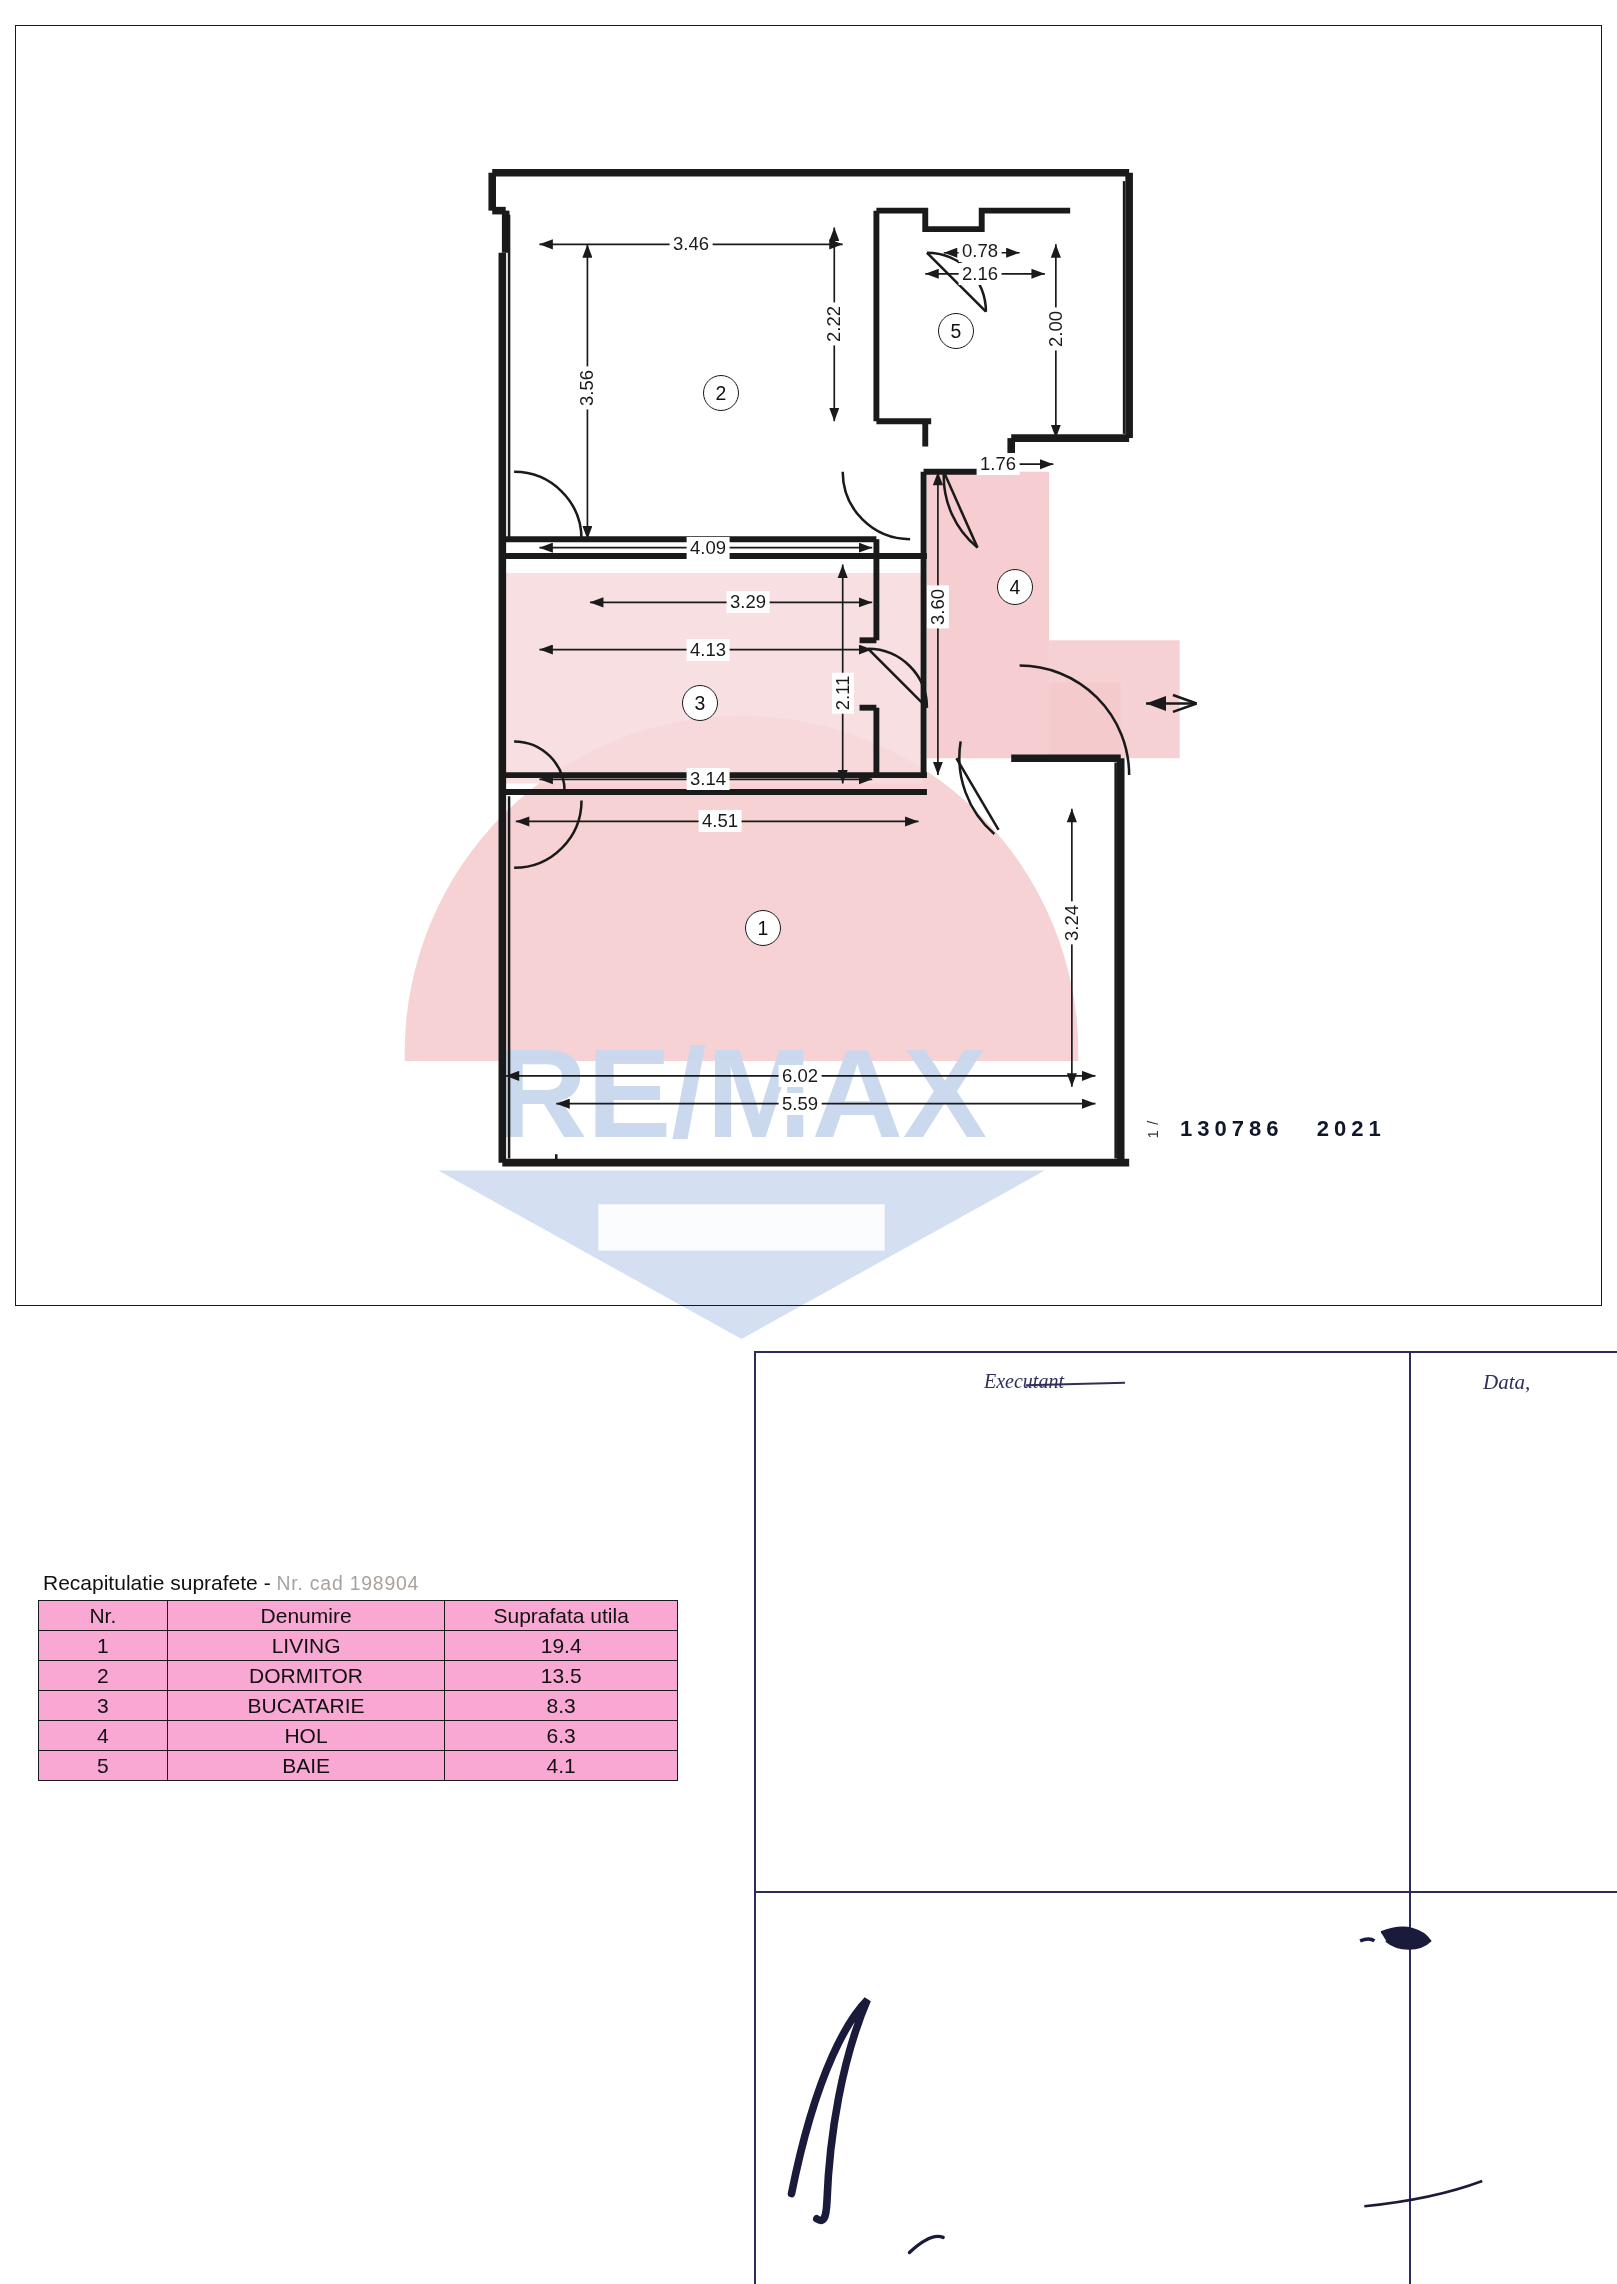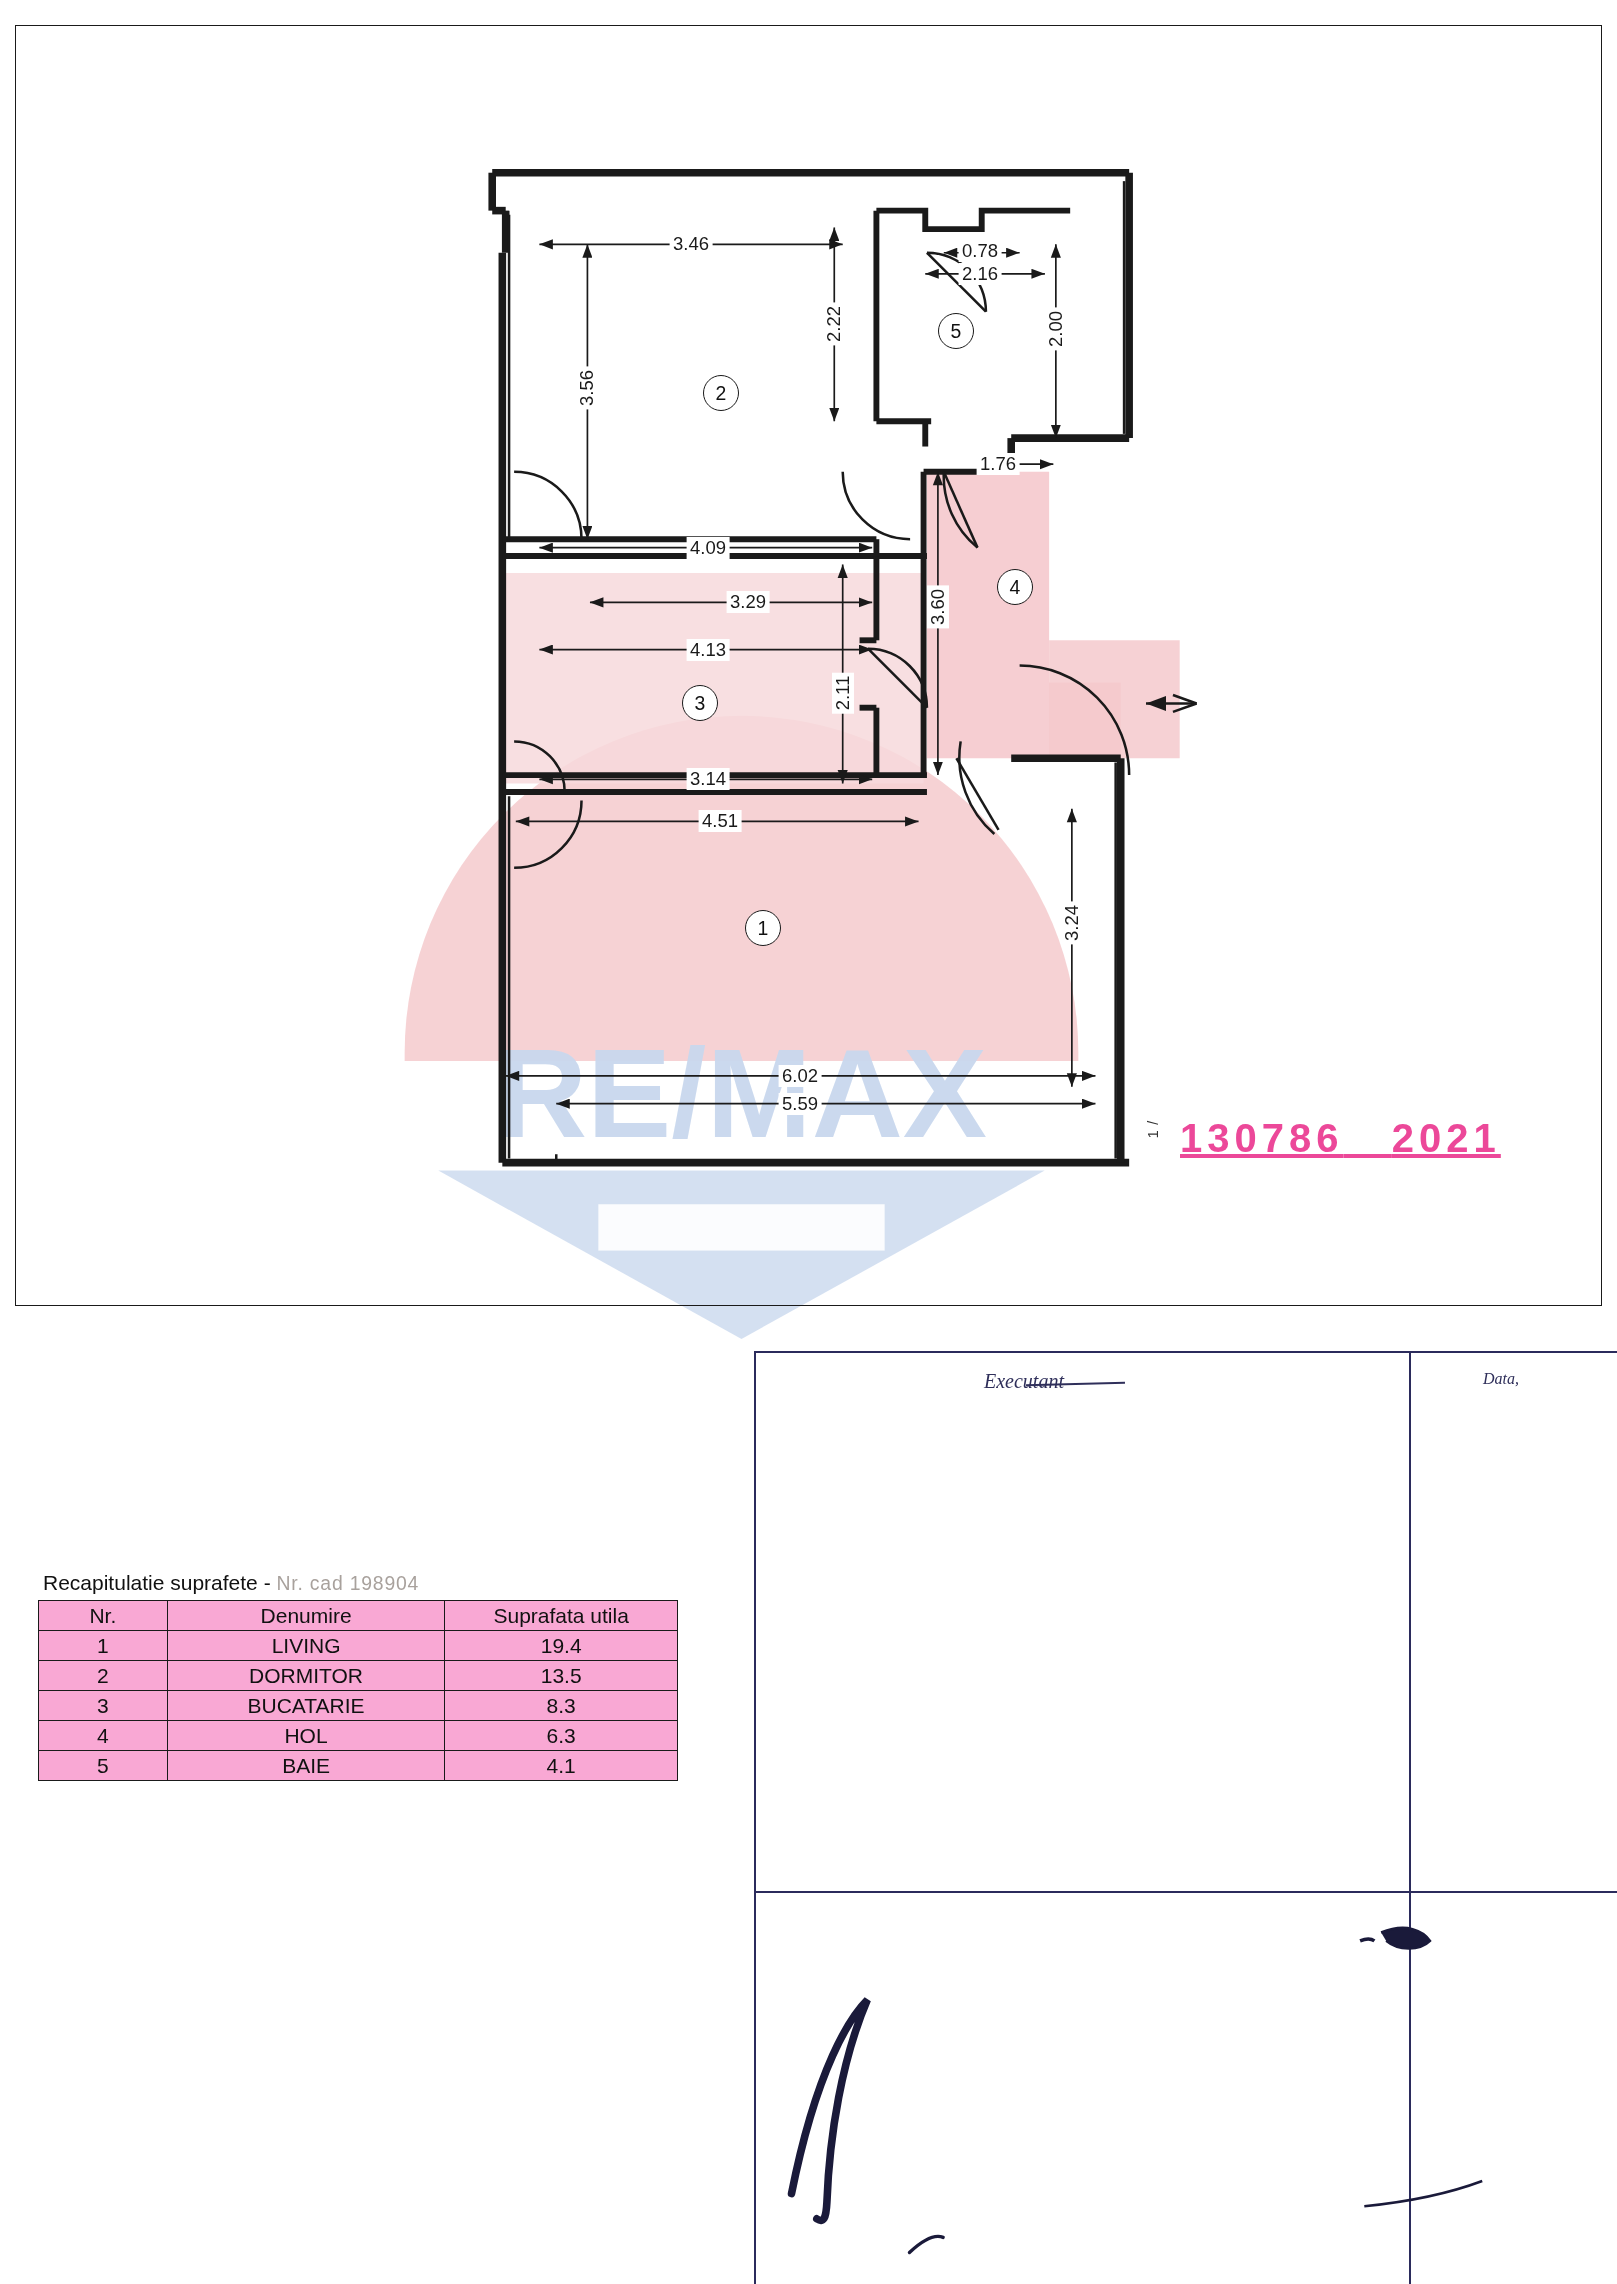--- a/index.html
+++ b/index.html
@@ -8,34 +8,34 @@
   
   #watermark { position:absolute; left:320px; top:699px; width:843px; height:640px; pointer-events:none; }
 
   
   #plan-frame { position:absolute; left:15px; top:25px; width:1587px; height:1281px; border:1.7px solid #1a1a1a; box-sizing:border-box; }
 
   
   #plan-svg { position:absolute; left:0; top:0; width:1618px; height:1348px; }
 
   
-  #stamp { position:absolute; left:1180px; top:1116px; font-family:"Liberation Sans", sans-serif; font-size:40px; letter-spacing:5px; font-weight:700; color:#ec4899;text-decoration:underline; }
+  #stamp { position:absolute; left:1180px; top:1116px; font-family:"Liberation Sans", sans-serif; font-size:22px; letter-spacing:5px; font-weight:700; color:#0f172a; }
   #stamp-tick { position:absolute; left:1144px; top:1121px; font-size:14.3px; color:#333; transform:rotate(-90deg); letter-spacing:0.8px;}
 
   
   #bottom-frame { position:absolute; left:0px; top:1351px; width:1618px; height:933px; }
   #bl-vert { position:absolute; left:754px; top:1351px; width:1.7px; height:933px; background:#2b2b5c; }
   #br-top  { position:absolute; left:754px; top:1351px; width:864px; height:1.7px; background:#2b2b5c; }
   #br-mid  { position:absolute; left:754px; top:1891px; width:864px; height:1.7px; background:#2b2b5c; }
   #br-vert2{ position:absolute; left:1409px; top:1351px; width:1.7px; height:543px; background:#2b2b5c; }
   #br-vert3{ position:absolute; left:1409px; top:1891px; width:1.7px; height:393px; background:#2b2b5c; }
 
   #lbl-executant { position:absolute; left:984px; top:1370px; font-family:"Liberation Serif", serif; font-style:italic; font-size:20px; color:#2f2f5a; }
   #lbl-executant-strike { position:absolute; left:1026px; top:1383px; width:99px; height:1.7px; background:#2f2f5a; transform:rotate(-1.5deg); }
-  #lbl-data { position:absolute; left:1483px; top:1370px; font-family:"Liberation Serif", serif; font-style:italic; font-size:16px; color:#2f2f5a; }
+  #lbl-data { position:absolute; left:1483px; top:1370px; font-family:"Liberation Serif", serif; font-style:italic; font-size:21px; color:#2f2f5a; }
 
   
   #scribbles { position:absolute; left:741px; top:1351px; width:876px; height:933px; pointer-events:none; }
 
   
   #recap { position:absolute; left:38px; top:1571px; width:666px; }
   #recap-title { font-size:21px; color:#111; margin:0 0 5px 5px; white-space:nowrap; }
   #recap-title .smudge { color:#7a6f68; opacity:.65; letter-spacing:0.8px; font-size:19.4px; }
   table.recap { border-collapse:collapse; width:640px; background:#f9a8d4; }
   table.recap td, table.recap th { border:1.7px solid #1a1a1a; font-size:21px; text-align:center; padding:2.5px 3.4px; font-weight:400; }

